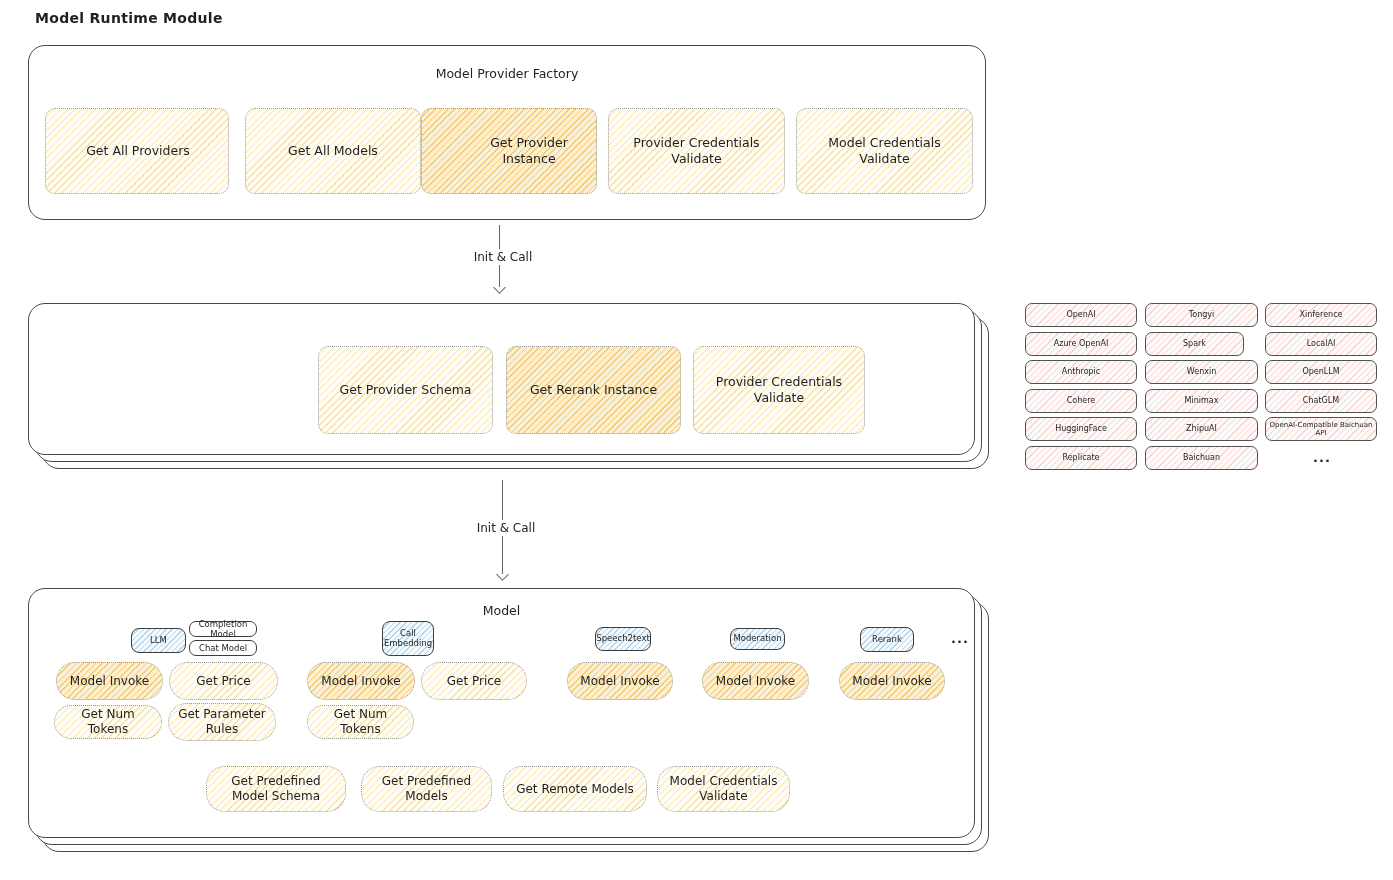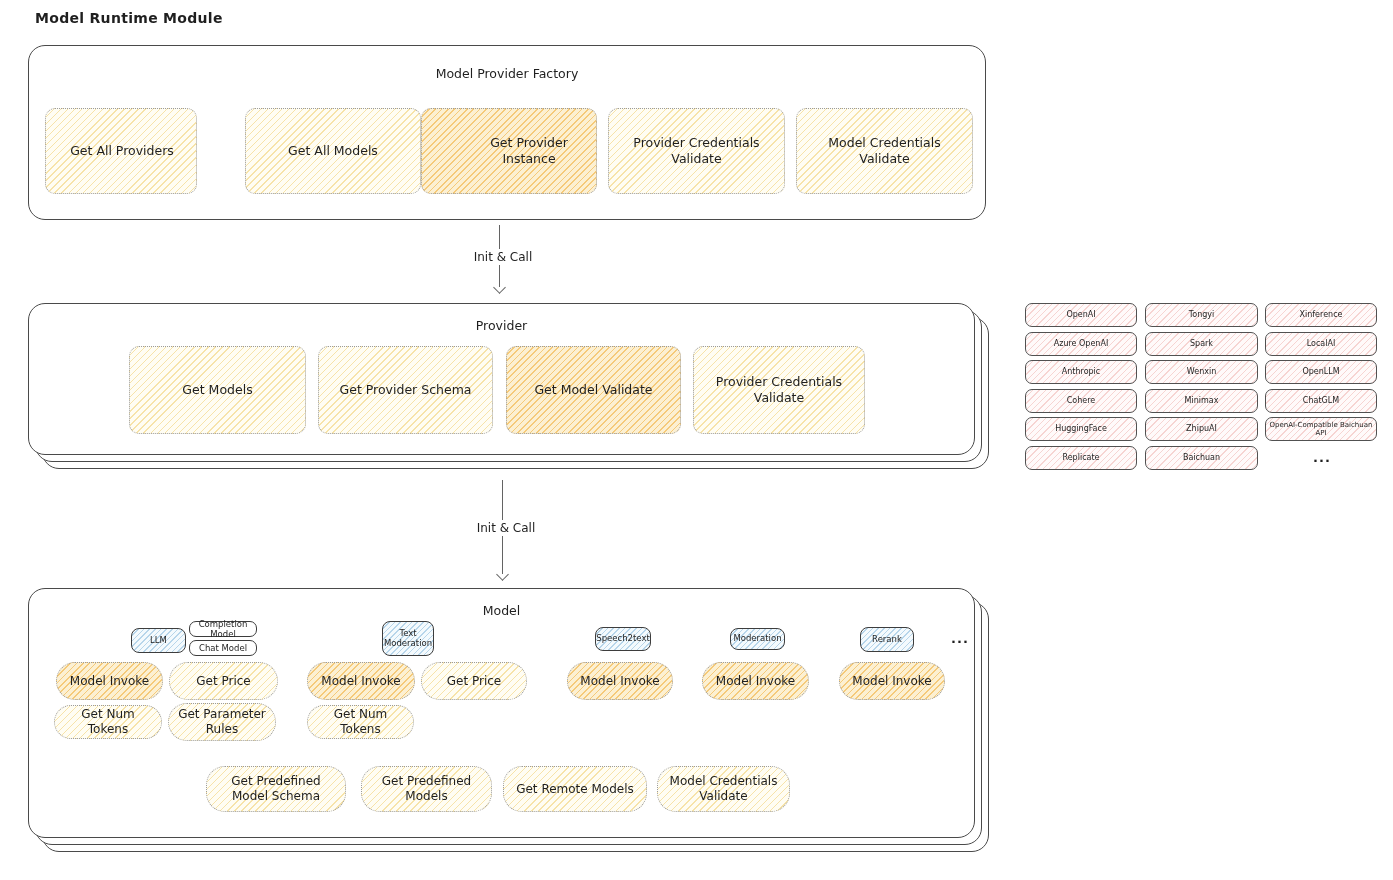--- a/index.html
+++ b/index.html
@@ -79,50 +79,48 @@
 </style>
 </head>
 <body>
 
 <div id="canvas">
 
   <div class="abs page-title" style="left:35px; top:10px;">Model Runtime Module</div>
 
   <div class="abs big-box front" style="left:28px; top:45px; width:958px; height:175px;">
     <div class="box-title" style="top:20px;">Model Provider Factory</div>
-    <div class="btn fill-yellow" style="left:16px; top:62px; width:152px; height:86px;padding-left:8px;">Get All Providers</div>
+    <div class="btn fill-yellow" style="left:16px; top:62px; width:184px; height:86px;padding-left:8px;">Get All Providers</div>
     <div class="btn fill-yellow" style="left:204px; top:62px; width:176px; height:86px;margin-left:12px;">Get All Models</div>
     <div class="btn fill-orange" style="left:392px; top:62px; width:176px; height:86px;padding-left:46px;">Get Provider Instance</div>
     <div class="btn fill-yellow" style="left:579px; top:62px; width:177px; height:86px;">Provider Credentials Validate</div>
     <div class="btn fill-yellow" style="left:767px; top:62px; width:177px; height:86px;">Model Credentials Validate</div>
   </div>
 
   <div class="vline" style="left:499px; top:225px; height:62px;"></div>
   <div class="arrowhead" style="left:495px; top:283px;"></div>
   <div class="arrow-label" style="left:458px; top:249px; width:82px;">Init &amp; Call</div>
 
   <div class="abs big-box stack" style="left:42px; top:317px; width:947px; height:152px;"></div>
   <div class="abs big-box stack" style="left:35px; top:310px; width:947px; height:152px;"></div>
   <div class="abs big-box front" style="left:28px; top:303px; width:947px; height:152px;">
-    <div class="box-title" style="top:14px;">Provider</div>
-    <div class="btn fill-yellow" style="left:100px; top:42px; width:177px; height:88px;">Get Models</div>
     <div class="btn fill-yellow" style="left:289px; top:42px; width:175px; height:88px;">Get Provider Schema</div>
-    <div class="btn fill-orange" style="left:477px; top:42px; width:175px; height:88px;">Get Model Validate</div>
+    <div class="btn fill-orange" style="left:477px; top:42px; width:175px; height:88px;">Get Rerank Instance</div>
     <div class="btn fill-yellow" style="left:664px; top:42px; width:172px; height:88px;">Provider Credentials Validate</div>
   </div>
 
   <div class="chip" style="left:1025px; top:303px; width:112px; height:24px;">OpenAI</div>
   <div class="chip" style="left:1025px; top:332px; width:112px; height:24px;">Azure OpenAI</div>
   <div class="chip" style="left:1025px; top:360px; width:112px; height:24px;">Anthropic</div>
   <div class="chip" style="left:1025px; top:389px; width:112px; height:24px;">Cohere</div>
   <div class="chip" style="left:1025px; top:417px; width:112px; height:24px;">HuggingFace</div>
   <div class="chip" style="left:1025px; top:446px; width:112px; height:24px;">Replicate</div>
 
   <div class="chip" style="left:1145px; top:303px; width:113px; height:24px;">Tongyi</div>
-  <div class="chip" style="left:1145px; top:332px; width:113px; height:24px;">Spark</div>
+  <div class="chip" style="left:1145px; top:332px; width:99px; height:24px;">Spark</div>
   <div class="chip" style="left:1145px; top:360px; width:113px; height:24px;">Wenxin</div>
   <div class="chip" style="left:1145px; top:389px; width:113px; height:24px;">Minimax</div>
   <div class="chip" style="left:1145px; top:417px; width:113px; height:24px;">ZhipuAI</div>
   <div class="chip" style="left:1145px; top:446px; width:113px; height:24px;">Baichuan</div>
 
   <div class="chip" style="left:1265px; top:303px; width:112px; height:24px;">Xinference</div>
   <div class="chip" style="left:1265px; top:332px; width:112px; height:24px;">LocalAI</div>
   <div class="chip" style="left:1265px; top:360px; width:112px; height:24px;">OpenLLM</div>
   <div class="chip" style="left:1265px; top:389px; width:112px; height:24px;">ChatGLM</div>
   <div class="chip xs" style="left:1265px; top:417px; width:112px; height:24px;">OpenAI-Compatible Baichuan API</div>
@@ -133,21 +131,21 @@
   <div class="arrow-label" style="left:461px; top:520px; width:82px;">Init &amp; Call</div>
 
   <div class="abs big-box stack" style="left:42px; top:602px; width:947px; height:250px;"></div>
   <div class="abs big-box stack" style="left:35px; top:595px; width:947px; height:250px;"></div>
   <div class="abs big-box front" style="left:28px; top:588px; width:947px; height:250px;">
     <div class="box-title" style="top:14px;">Model</div>
 
     <div class="tag" style="left:102px; top:39px; width:55px; height:25px;">LLM</div>
     <div class="tag-sm" style="left:160px; top:32px; width:68px; height:16px;">Completion Model</div>
     <div class="tag-sm" style="left:160px; top:51px; width:68px; height:16px;">Chat Model</div>
-    <div class="tag" style="left:353px; top:32px; width:52px; height:35px;">Text Moderation</div>
+    <div class="tag" style="left:353px; top:32px; width:52px; height:35px;">Call Embedding</div>
     <div class="tag" style="left:566px; top:38px; width:56px; height:24px;">Speech2text</div>
     <div class="tag" style="left:701px; top:39px; width:55px; height:22px;">Moderation</div>
     <div class="tag" style="left:831px; top:38px; width:54px; height:25px;">Rerank</div>
     <div class="ellipsis" style="left:922px; top:42px;">...</div>
 
     <div class="btn sm fill-orange" style="left:27px; top:73px; width:107px; height:38px;">Model Invoke</div>
     <div class="btn sm fill-yellow" style="left:140px; top:73px; width:109px; height:38px;">Get Price</div>
     <div class="btn sm fill-orange" style="left:278px; top:73px; width:108px; height:38px;">Model Invoke</div>
     <div class="btn sm fill-yellow" style="left:392px; top:73px; width:106px; height:38px;">Get Price</div>
     <div class="btn sm fill-orange" style="left:538px; top:73px; width:106px; height:38px;">Model Invoke</div>

